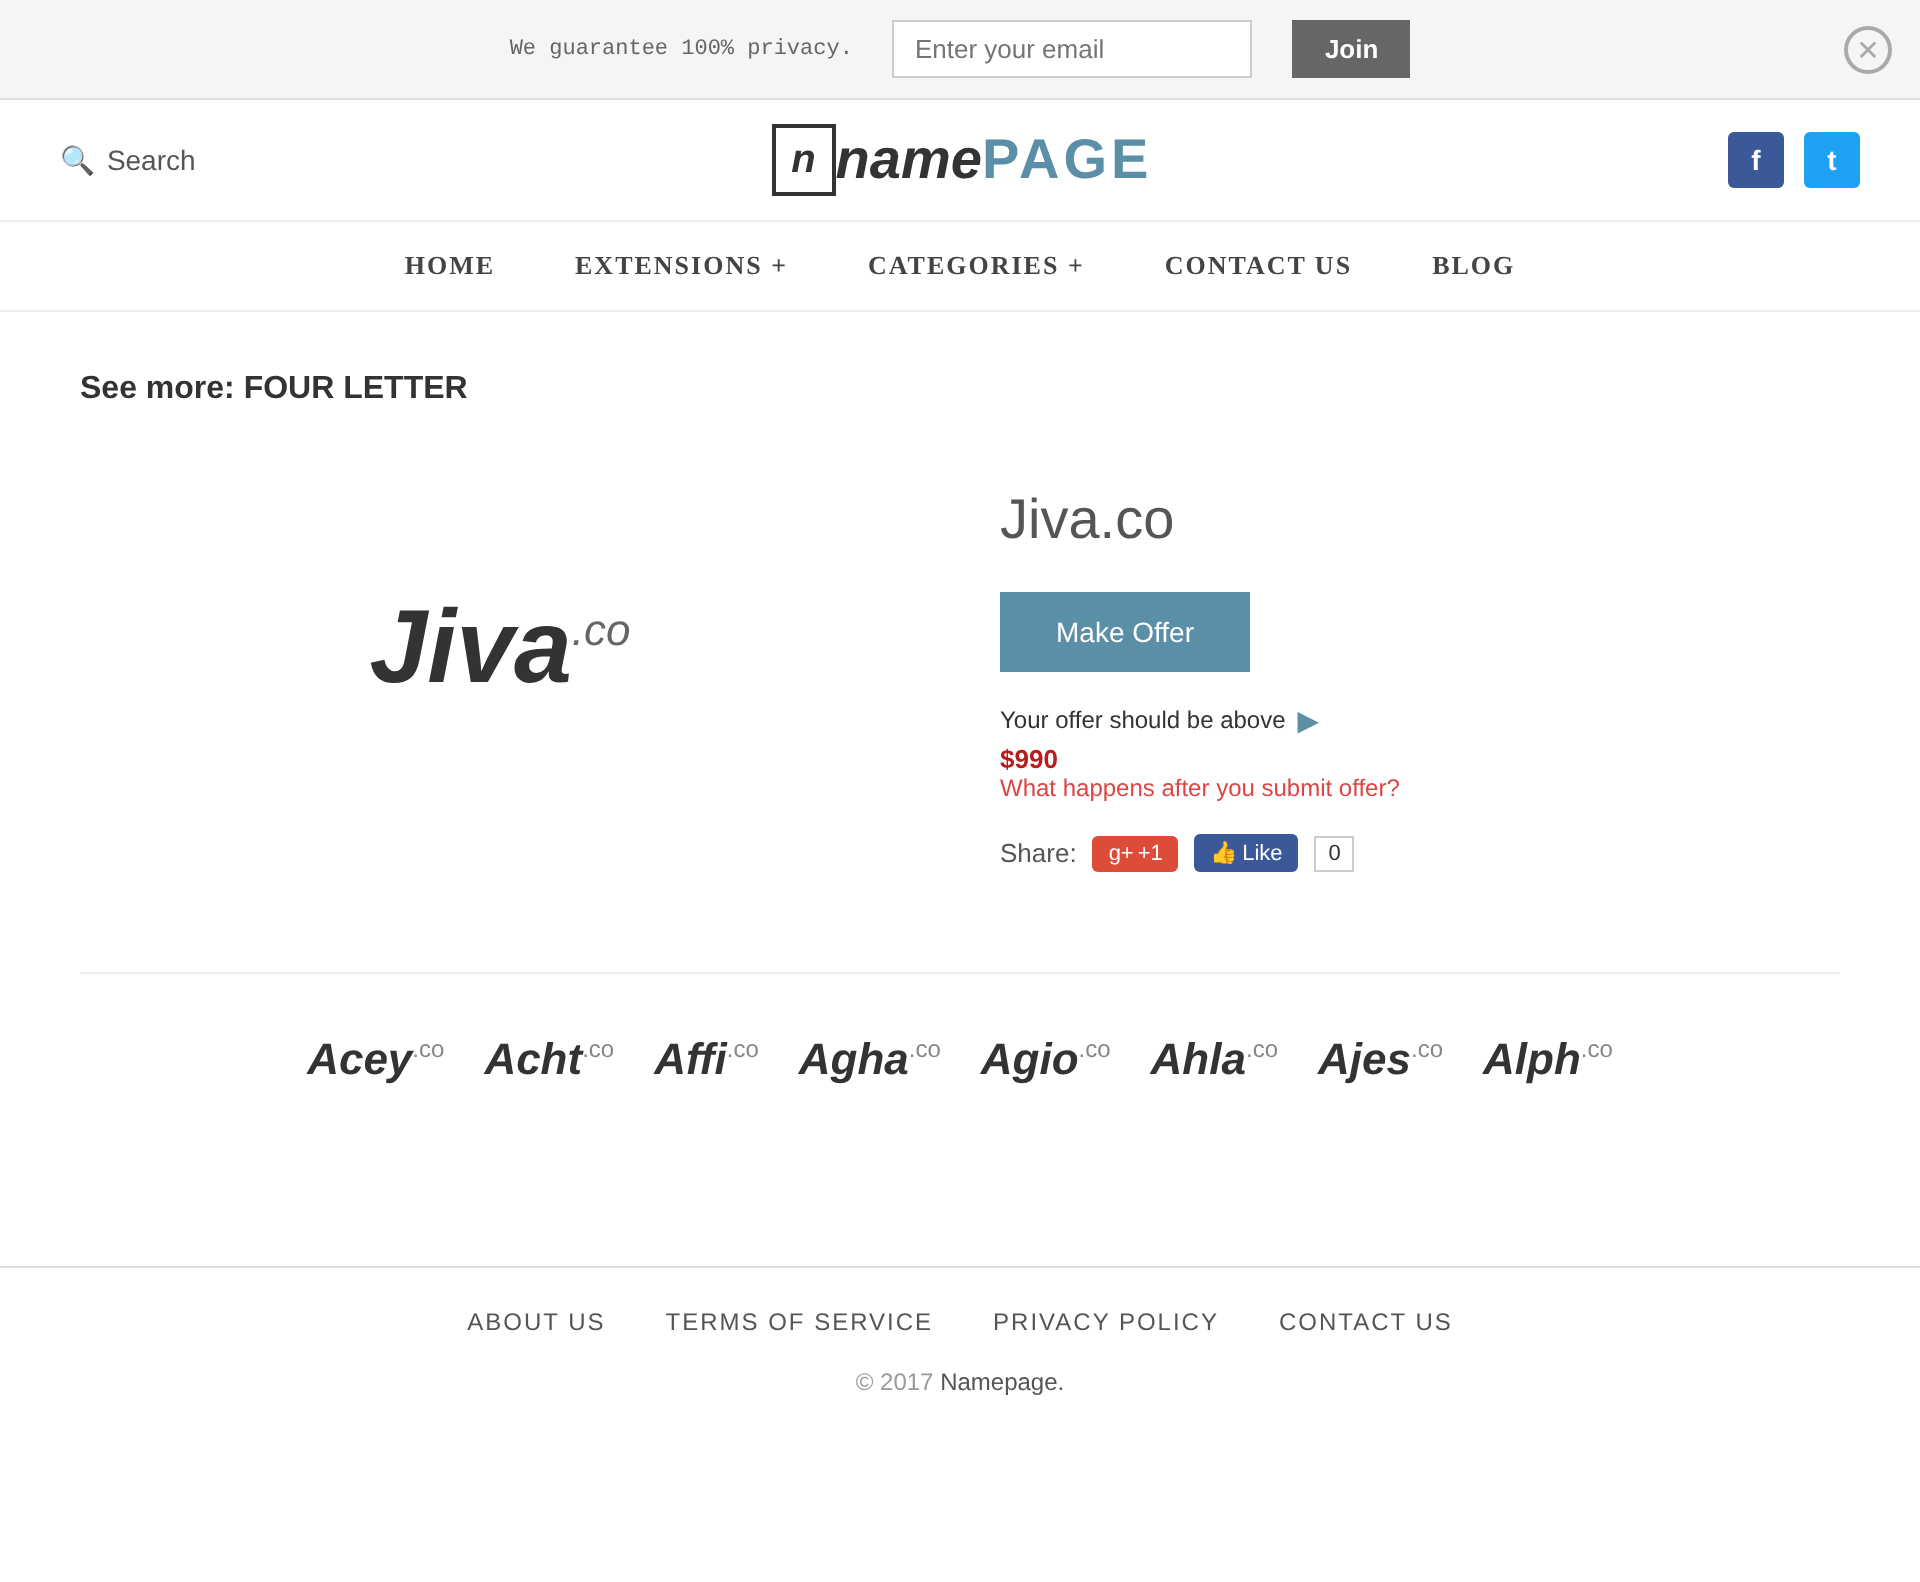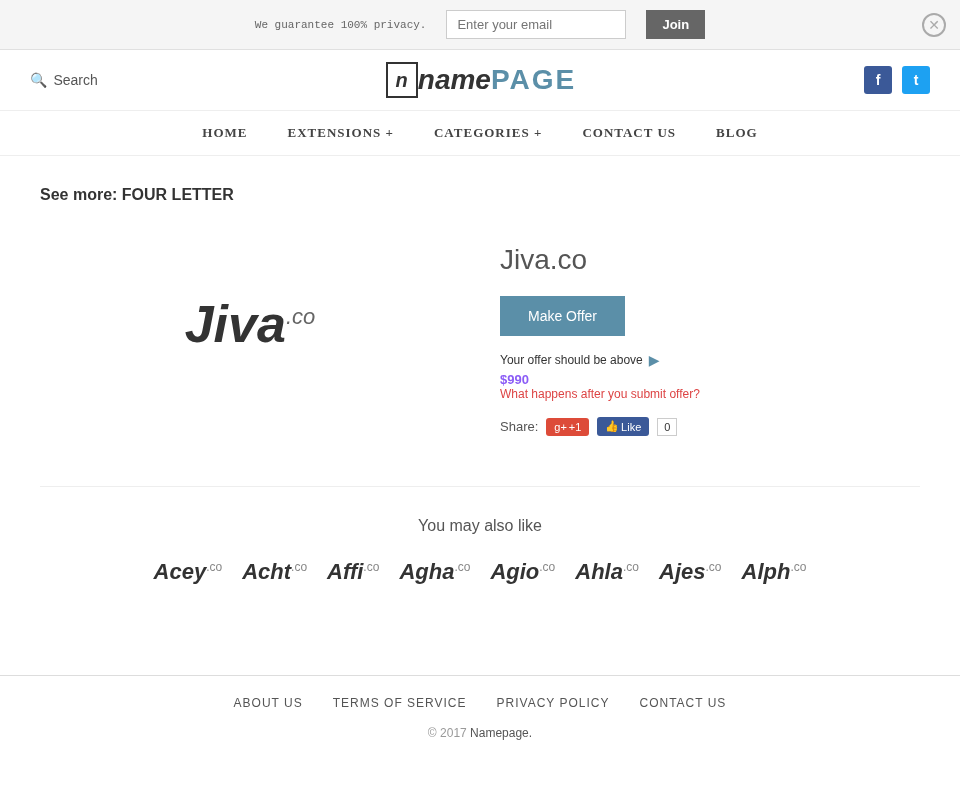--- a/index.html
+++ b/index.html
@@ -196,21 +196,21 @@
       color: #333;
       margin-bottom: 4px;
       display: flex;
       align-items: center;
       gap: 6px;
     }
     .offer-arrow {
       color: #5b8fa8;
       font-size: 14px;
     }
-    .offer-price { font-weight: bold; font-size: 13px; color: #8b5cf6; }
+    .offer-price { font-weight: bold; font-size: 13px; color: #b91c1c; }
     .offer-link {
       font-size: 12px;
       color: #d44;
       cursor: pointer;
       margin-bottom: 16px;
       display: block;
     }
     .share-row {
       display: flex;
       align-items: center;
@@ -383,21 +383,20 @@
         <div class="fb-like-btn">
           <span>👍</span>
           <span>Like</span>
         </div>
         <div class="fb-count">0</div>
       </div>
     </div>
   </div>
 
   <div class="also-like">
-    <div class="also-like-title">You may also like</div>
     <div class="domain-grid" id="domain-grid">
     <div class="domain-card">
           <span class="domain-card-name">Acey<span class="domain-card-tld">.co</span></span>
         </div>
         <div class="domain-card">
           <span class="domain-card-name">Acht<span class="domain-card-tld">.co</span></span>
         </div>
         <div class="domain-card">
           <span class="domain-card-name">Affi<span class="domain-card-tld">.co</span></span>
         </div>

